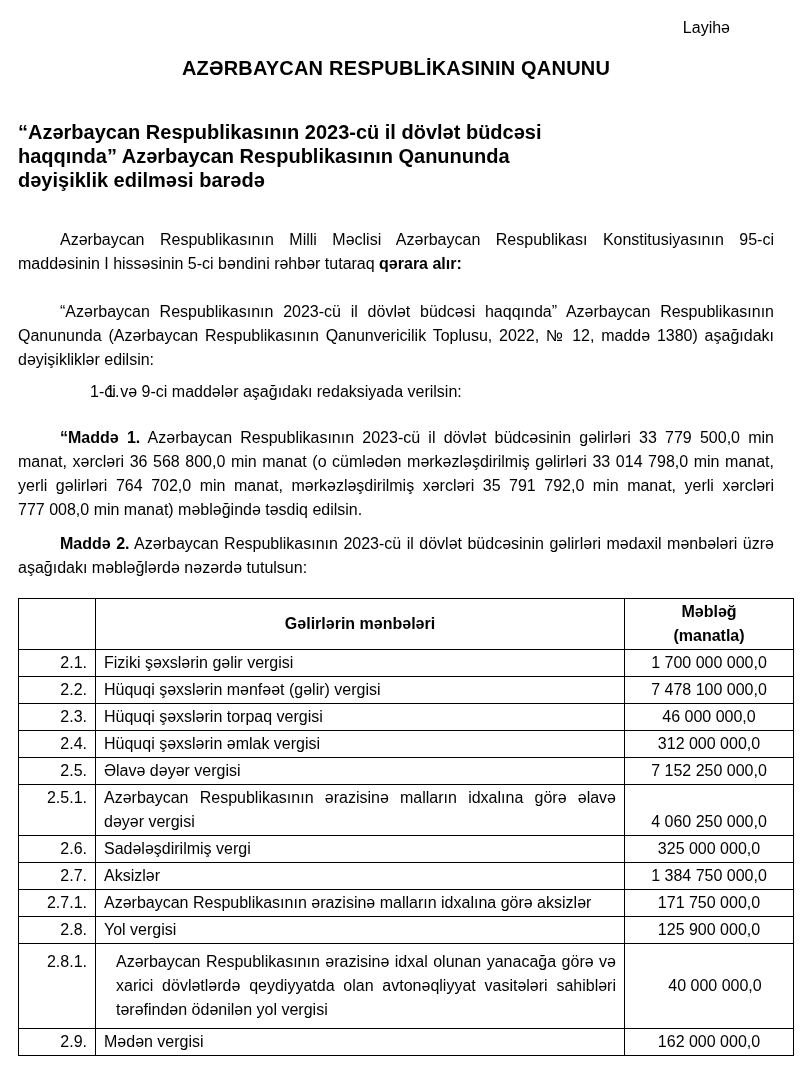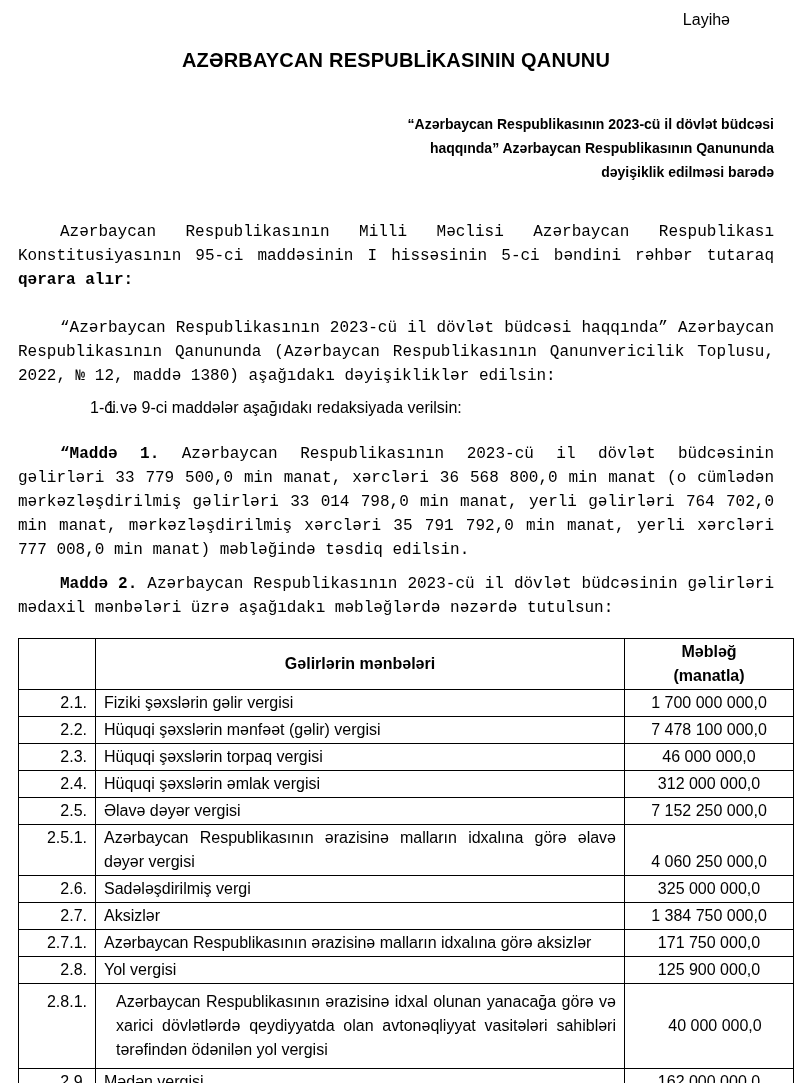--- a/index.html
+++ b/index.html
@@ -9,39 +9,39 @@
     background: #ffffff;
     color: #000000;
     font-family: "Liberation Sans", sans-serif;
     font-size: 16px;
     line-height: 24px;
     overflow: hidden;
   }
   .page { width: 800px; height: 1083px; position: relative; }
   .text-block { padding-left: 18px; padding-right: 26px; }
 
-  .layihe { margin-top: 8px; text-align: right; padding-right: 44px; }
+  .layihe { margin-top: 16px; text-align: right; padding-right: 44px; }
 
   .law-title {
     margin-top: 16px;
     font-size: 20px;
     font-weight: bold;
     text-align: center;
     letter-spacing: 0.2px;
   }
   .subtitle {
     margin-top: 40px;
-    font-size: 14px;
+    font-size: 20px;
     font-weight: bold;
-    text-align: right;
+    text-align: left;
     white-space: pre-line;
   }
 
   .body-p { text-align: justify; }
-  .indent { text-indent: 42px; font-family: Liberation Mono, monospace; }
+  .indent { text-indent: 42px; }
   .p1 { margin-top: 36px; }
   .p2 { margin-top: 24px; }
   .list-item { margin-top: 8px; text-align: left; text-indent: 44px; }
   .list-item .marker { display: inline-block; width: 28px; }
   .madde1 { margin-top: 22px; }
   .madde2 { margin-top: 10px; }
 
   table.revenue {
     border-collapse: collapse;
     table-layout: fixed;

